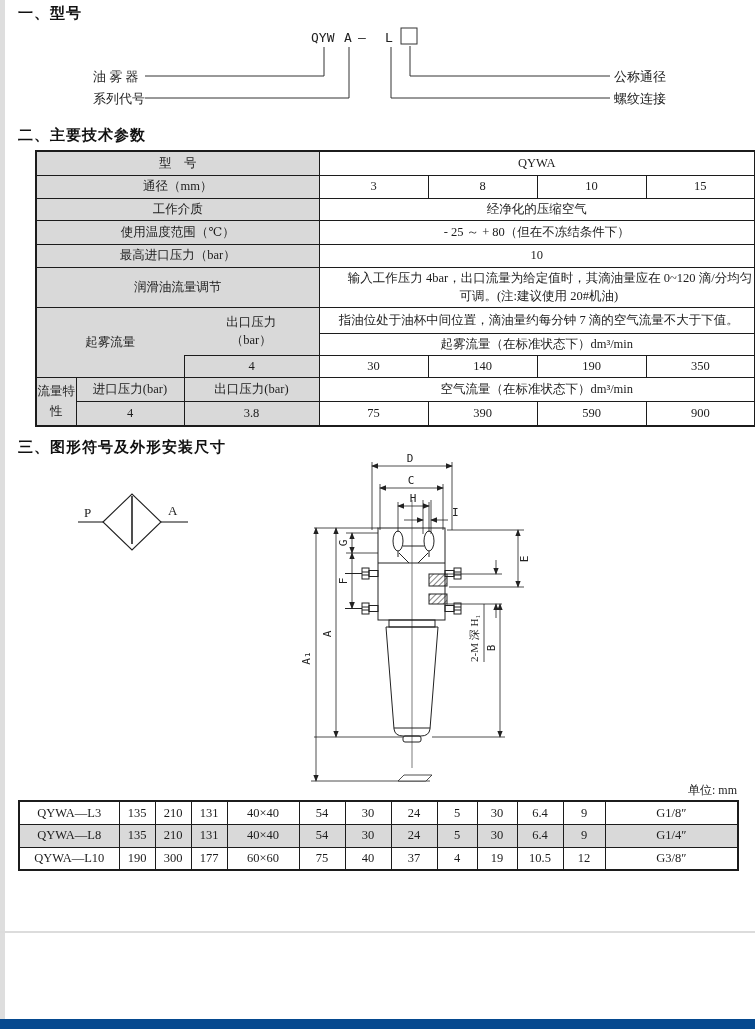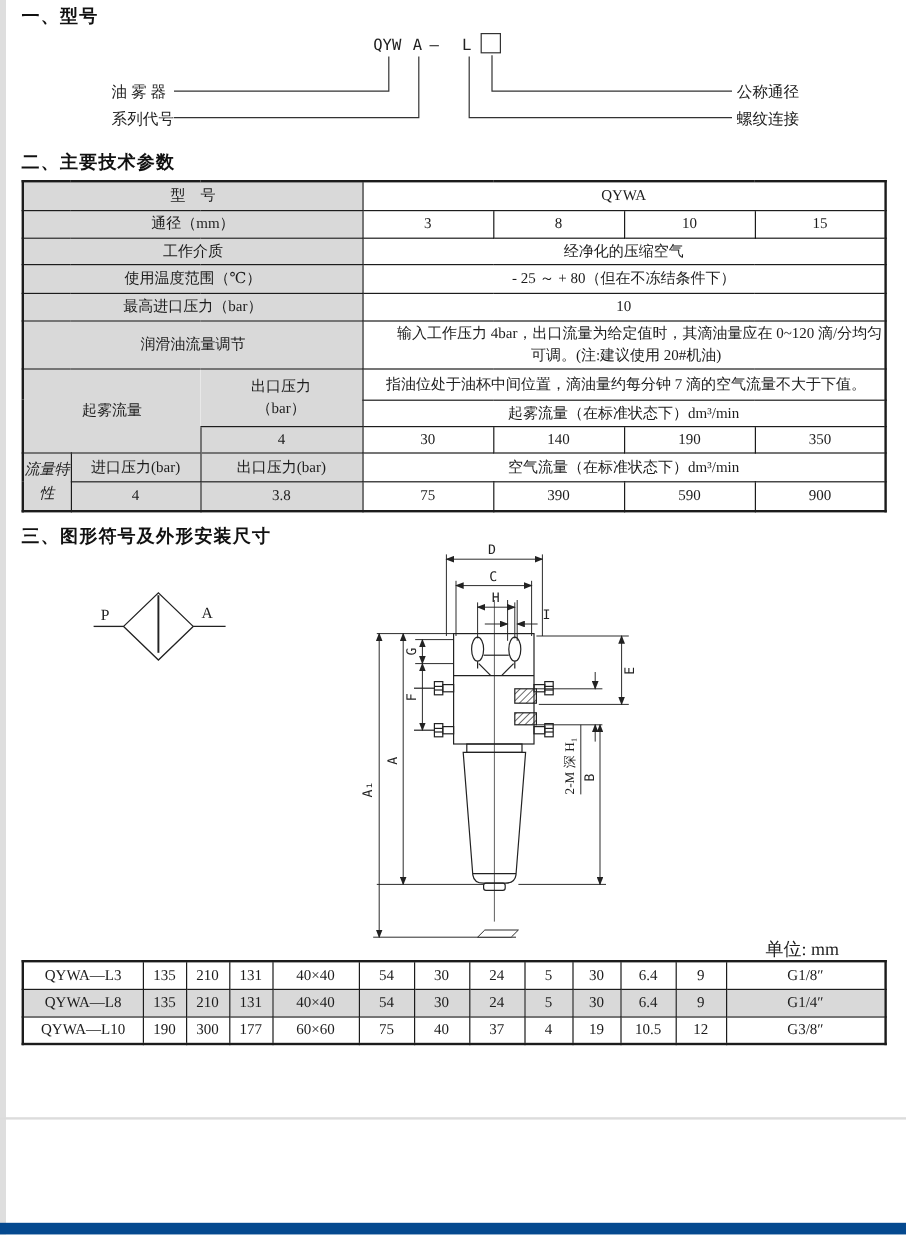--- a/index.html
+++ b/index.html
@@ -25,25 +25,25 @@
   svg text.cjk{font-family:"Liberation Serif","DejaVu Serif",serif;}
   
   table{border-collapse:collapse;table-layout:fixed;position:absolute;background:#fff;}
   td{border:1px solid var(--line);font-size:12.5px;text-align:center;padding:0;
      overflow:hidden;line-height:1.45;}
   table.outer{border:2px solid var(--line);}
   .g{background:var(--gray);}
   .l{text-align:center;padding-left:4px;}
   .nr{border-right:none;}
   .nl{border-left:none;}
-  .wrap{word-break:break-all;line-height:1.6;font-style:italic;}
+  .wrap{word-break:break-all;line-height:1.6;}
   .ind{text-indent:1.8em;}
   .dim-table td{font-size:12.5px;}
   .alt td{background:var(--gray);}
-  .unit-note{position:absolute;left:600px;top:782px;width:137px;text-align:center;font-size:15px;}
+  .unit-note{position:absolute;left:600px;top:782px;width:137px;text-align:right;font-size:12px;}
   .sep{position:absolute;left:0;top:931px;width:755px;height:2px;background:#dcdcdc;}
   .bottom-bar{position:absolute;left:0;top:1019px;width:755px;height:10px;background:var(--accent);}
   .abs-svg{position:absolute;pointer-events:none;}
 </style>
 </head>
 <body>
 
 <div class="page">
   <div class="edge l"></div>
   <div class="edge r"></div>
@@ -63,21 +63,21 @@
     <text x="358" y="42" font-size="13">—</text>
     <text x="385" y="42" font-size="13">L</text>
     <text class="cjk" x="93" y="81" font-size="13">油 雾 器</text>
     <text class="cjk" x="93" y="103" font-size="13">系列代号</text>
     <text class="cjk" x="614" y="81" font-size="13">公称通径</text>
     <text class="cjk" x="614" y="103" font-size="13">螺纹连接</text>
   </svg>
 
   <div class="sec-title" style="top:126px;">二、主要技术参数</div>
 
-  <table class="outer" style="left:18px;top:150px;width:719px;">
+  <table class="outer" style="left:35px;top:150px;width:719px;">
     <colgroup>
       <col style="width:40px">
         <col style="width:108px">
         <col style="width:135px">
       <col style="width:109px">
         <col style="width:109px">
         <col style="width:109px">
         <col style="width:109px">
     </colgroup>
     <tbody>

